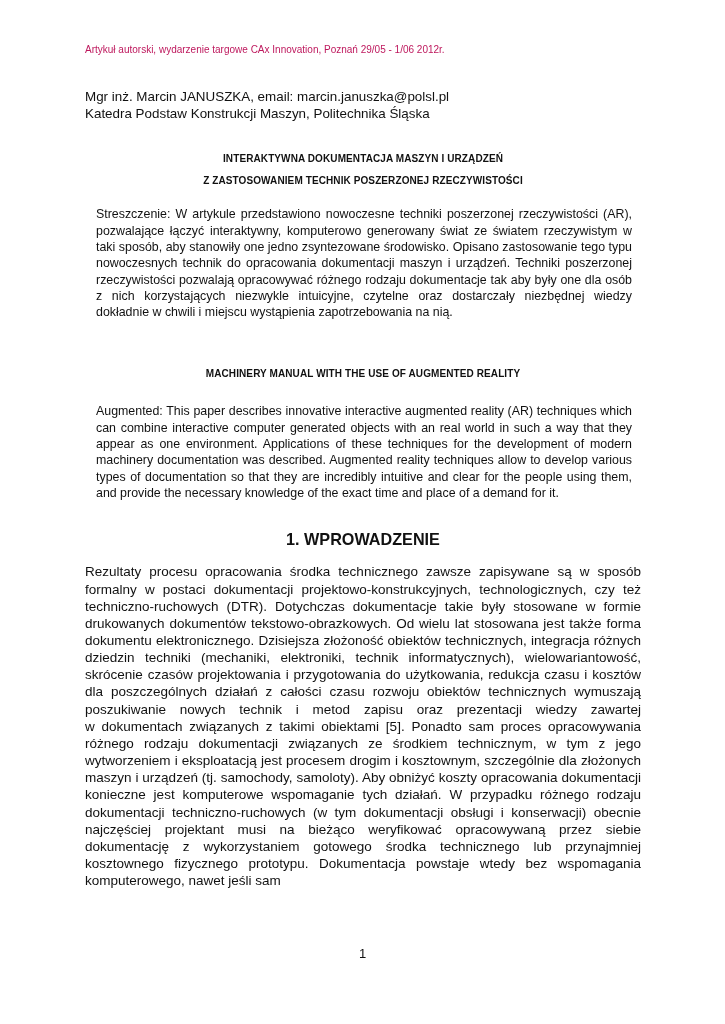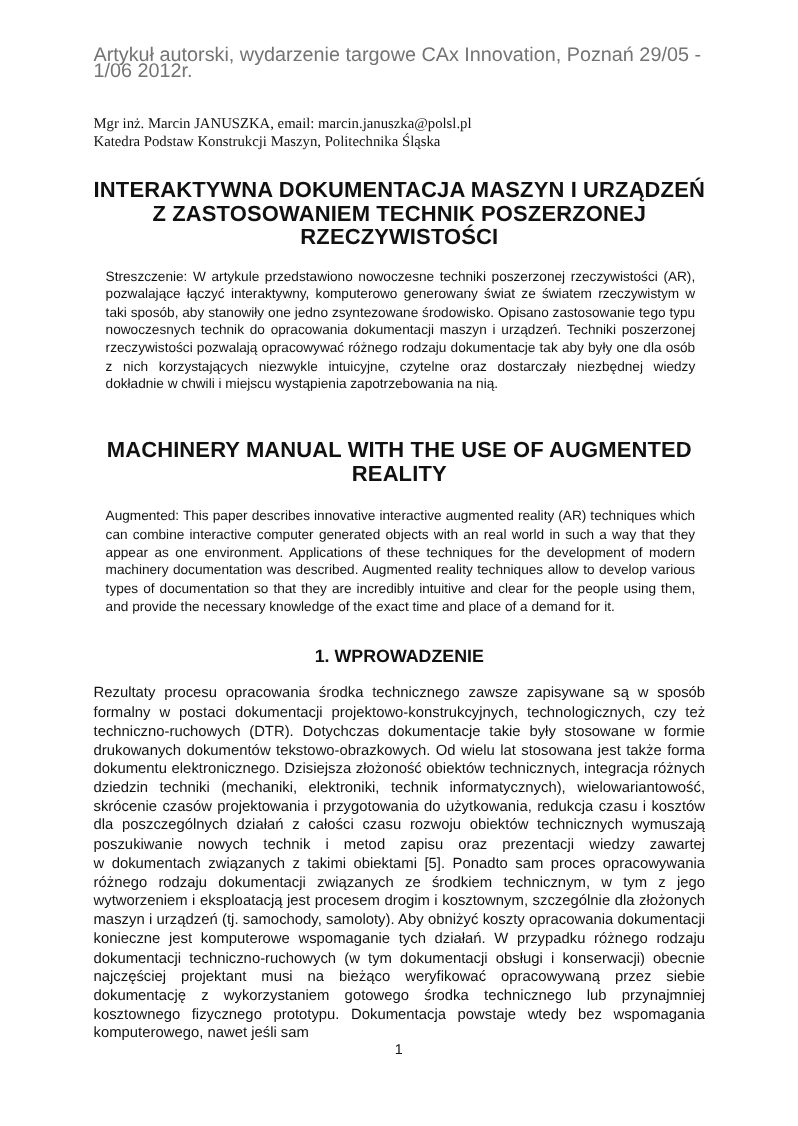--- a/index.html
+++ b/index.html
@@ -13,35 +13,34 @@
     height: 1024px;
     margin: 0 auto;
     background: #ffffff;
     box-sizing: border-box;
     padding: 42px 84px 0 85px;
     font-family: "Liberation Sans", sans-serif;
     color: #111111;
     overflow: hidden;
   }
   .header-note {
-    color: #737373;
-    font-size: 18px;
+    color: #be185d;
+    font-size: 10px;
     line-height: 15px;
   }
   .author-block {
     margin-top: 31px;
     font-size: 13.4px;
     line-height: 17.2px;
-    font-family: Liberation Serif, serif;
   }
   .doc-title {
     margin: 26px 0 0 0;
     text-align: center;
     font-weight: bold;
-    font-size: 20px;
+    font-size: 10px;
     line-height: 21.5px;
     letter-spacing: 0.1px;
   }
   .doc-title .title-line { display: block; }
   .title-en { margin-top: 42px; }
   .abstract {
     margin: 15px 0 0 0;
     padding: 0 9px 0 11px;
     text-align: justify;
     font-size: 12.4px;

